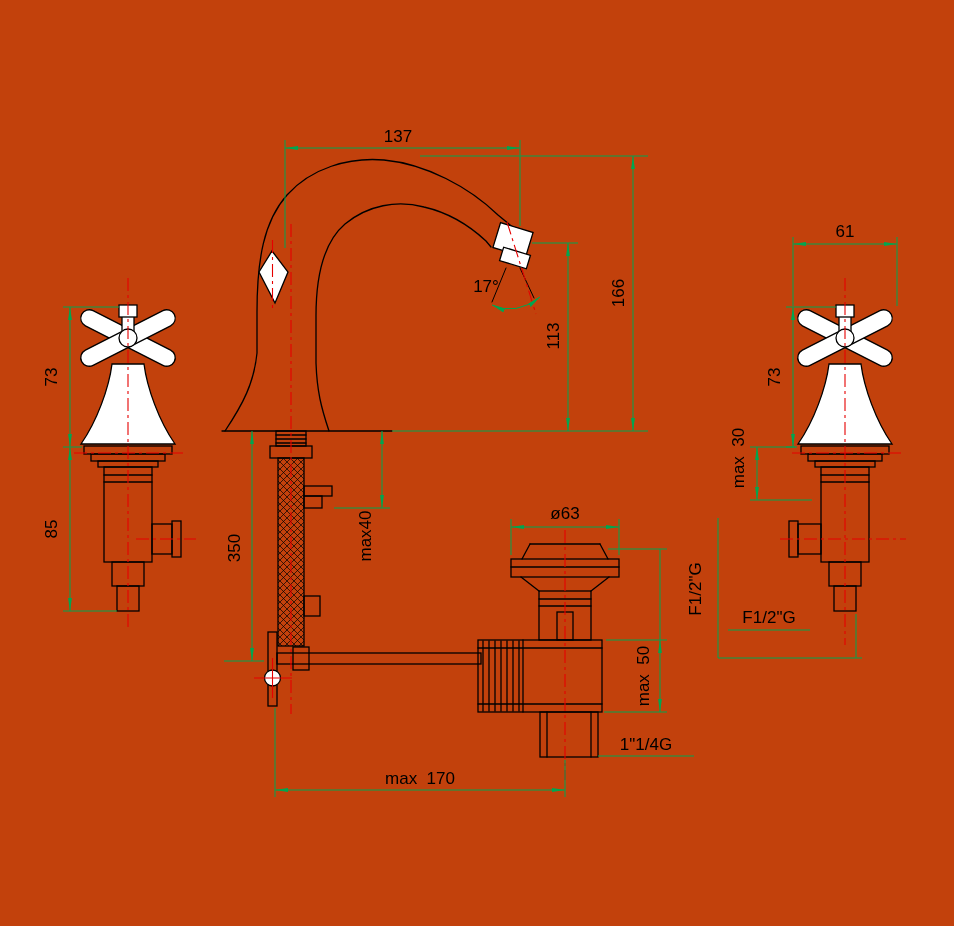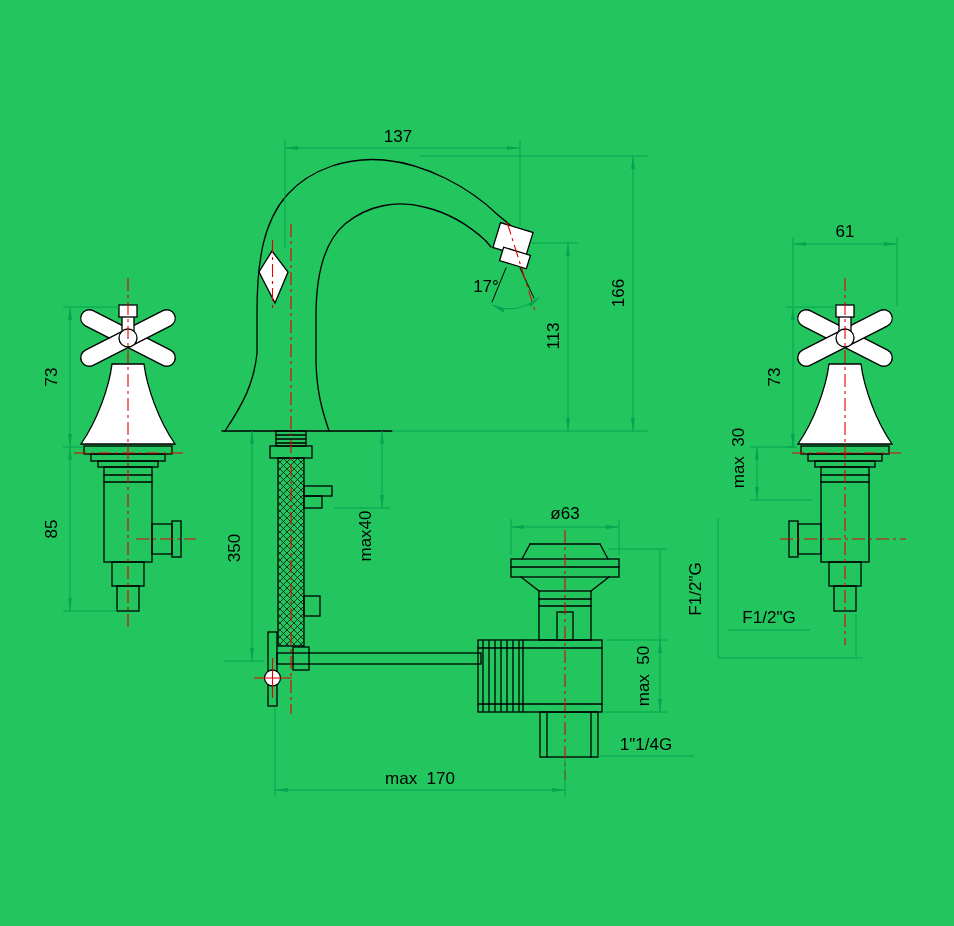--- a/index.html
+++ b/index.html
@@ -1,16 +1,16 @@
 <!DOCTYPE html>
 <html><head>
 <meta charset="utf-8">
 <style>
   html,body{margin:0;padding:0;background:#ffffff;}
-  .canvas{width:954px;height:926px;background:#22c55e;position:relative;font-family:"Liberation Sans",sans-serif;}
+  .canvas{width:954px;height:926px;background:#c2410c;position:relative;font-family:"Liberation Sans",sans-serif;}
   svg{display:block}
   .obj{stroke:#000000;stroke-width:1.3;fill:none;stroke-linecap:round}
   .thin{stroke-width:1}
   .wf{fill:#ffffff}
   .dim{stroke:#00a650;stroke-width:1;fill:none}
   .cl{stroke:#e60000;stroke-width:1.1;fill:none}
   .dd{stroke-dasharray:13 4 3 4}
   .dimtext{fill:#000000;stroke:none;font-size:17px;white-space:pre;font-family:"Liberation Sans",sans-serif;}
 </style>
 </head>

